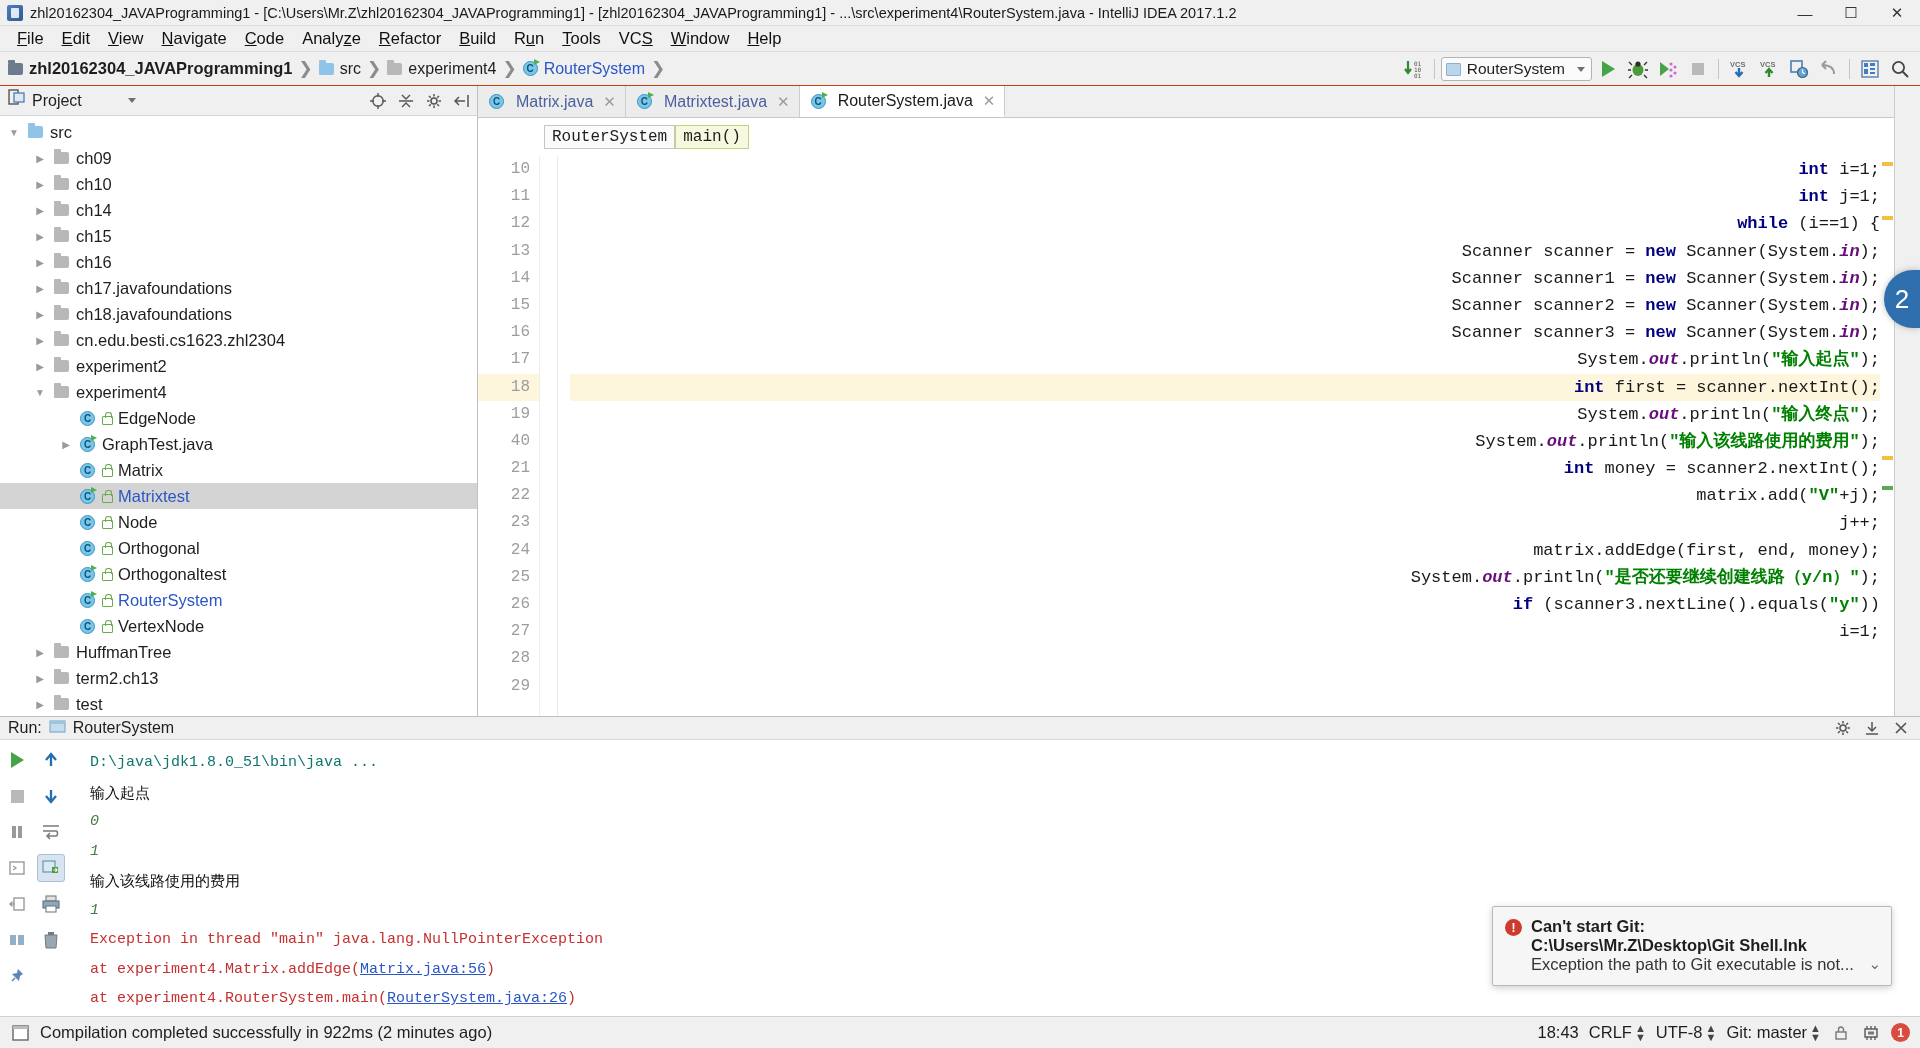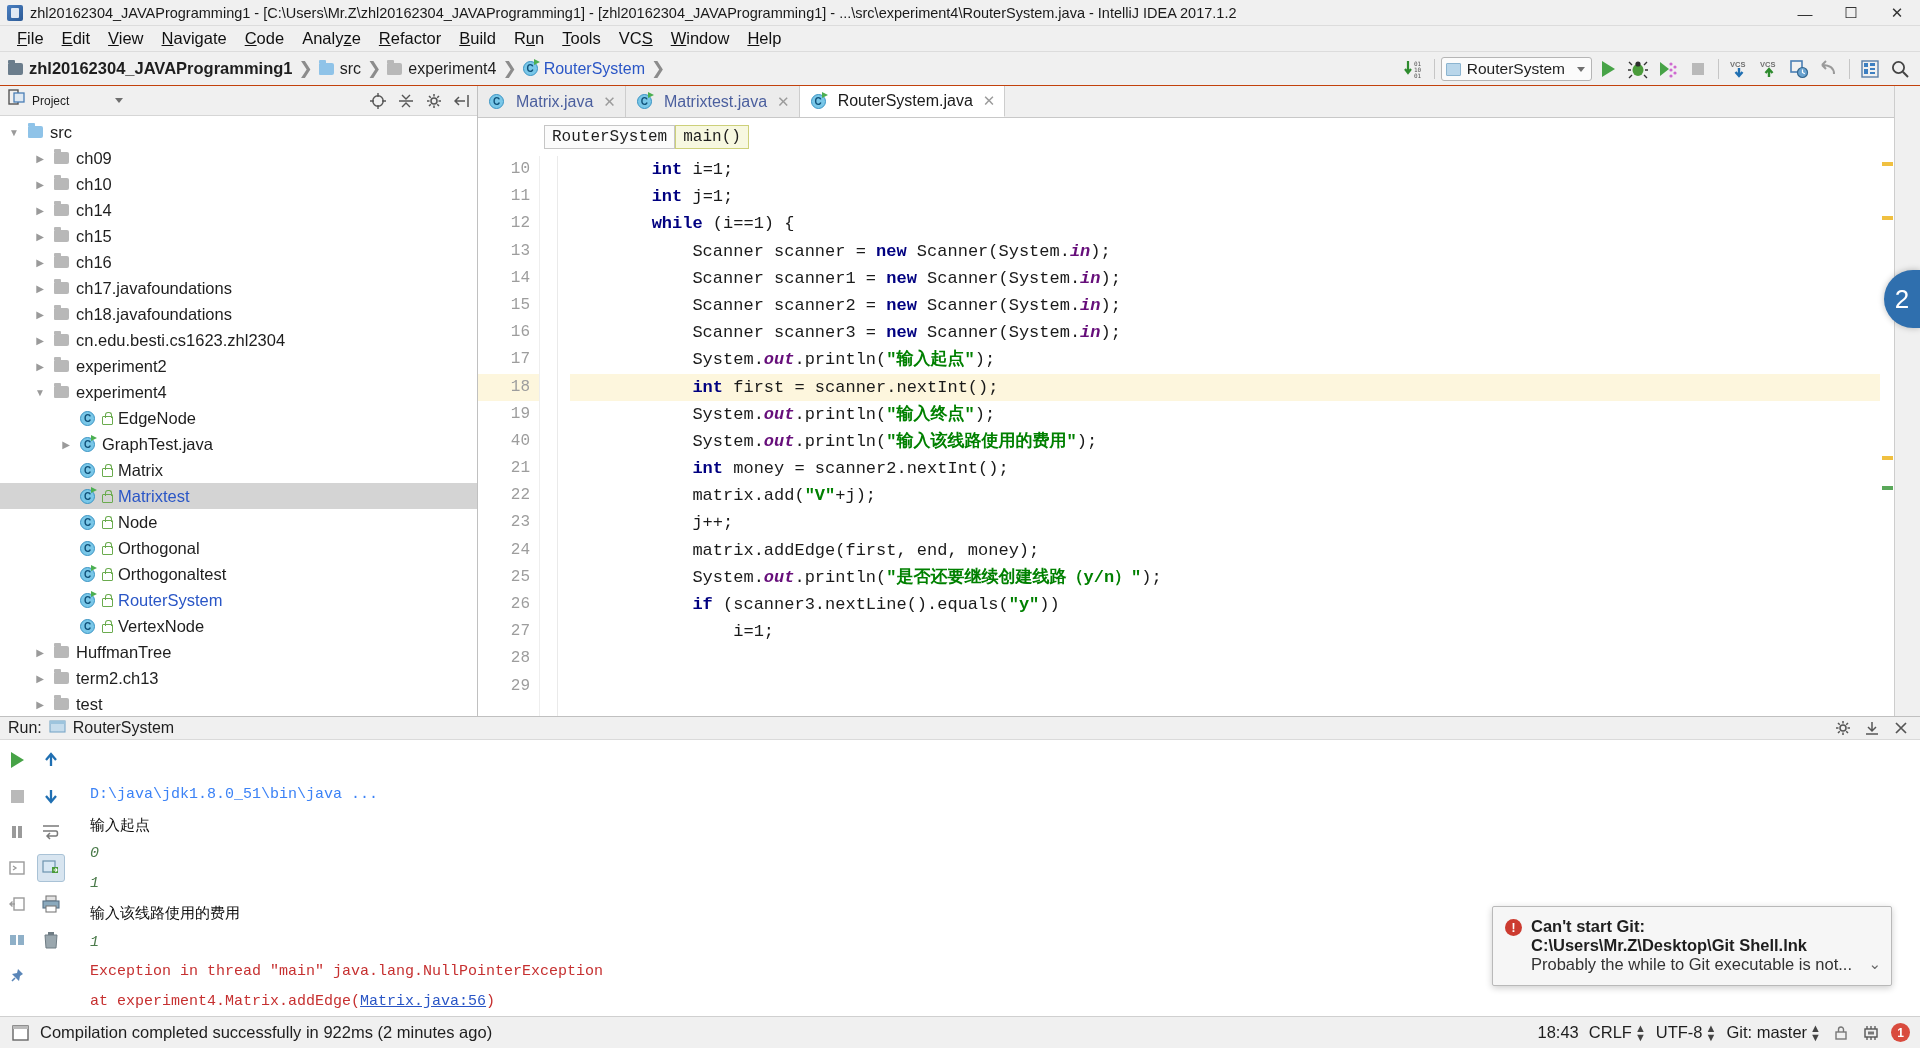--- a/index.html
+++ b/index.html
@@ -95,21 +95,21 @@
 
   
   #main { display:flex; height:630px; }
 
   
   #project-panel { width:478px; background:#fff; border-right:1px solid #c0c0c0; display:flex; flex-direction:column; }
   #project-header {
     height:30px; background:#f0f0f0; display:flex; align-items:center;
     padding:0 4px 0 8px; border-bottom:1px solid #d6d6d6; gap:6px;
   }
-  #project-header .title { font-size:12px; }
+  #project-header .title { font-size:16px; }
   #project-header .spacer{flex:1;}
   .ph-ico{width:22px;height:22px;display:flex;align-items:center;justify-content:center;color:#555;font-size:15px;}
   #tree { flex:1; overflow:hidden; padding-top:3px; position:relative; font-size:16.5px; }
   .trow { display:flex; align-items:center; height:26px; padding-left:6px; white-space:nowrap; }
   .trow.sel { background:#d4d4d4; }
   .trow .arrow {
     width:16px;flex:none;display:flex;align-items:center;justify-content:center;
     color:#9a9a9a;font-size:10px;
   }
   .trow .arrow.none { visibility:hidden; }
@@ -150,21 +150,21 @@
   #gutter {
     width:62px; background:#fff; border-right:1px solid #eee;
     font-family:"Liberation Mono", monospace; font-size:16px; color:#9d9d9d;
     text-align:right; padding-top:0; flex:none;
   }
   #gutter .g { height:27.2px; line-height:27.2px; padding-right:9px; }
   #gutter .g.hl { background:#fdf6dd; }
   #fold-col { width:18px; background:#fff; border-right:1px solid #eaeaea; flex:none;}
   #code {
     flex:1; font-family:"Liberation Mono", monospace; font-size:17px;
-    color:#1a1a1a; padding-left:12px; overflow:hidden; position:relative;
+    color:#1a1a1a; padding-left:12px; overflow:hidden; position:relative;text-align:right;
   }
   #code .cl { height:27.2px; line-height:27.2px; white-space:pre; }
   #code .cl.hl { background:#fdf6dd; }
   .kw { color:#000080; font-weight:bold; }
   .str { color:#008000; font-weight:bold; }
   .fld { color:#660e7a; font-style:italic; font-weight:bold; }
 
   #code-rightbar { width:14px; background:#fff; position:relative; flex:none;}
   .mark { position:absolute; right:1px; width:11px; height:4px; }
 
@@ -179,21 +179,21 @@
   }
   #run-head .spacer{flex:1;}
   #run-body { flex:1; display:flex; }
   .run-toolcol { width:34px; display:flex; flex-direction:column; align-items:center; padding-top:6px; gap:8px;}
   .rbtn { width:28px;height:28px;display:flex;align-items:center;justify-content:center;}
   .rbtn.act{background:#d8e5f0;border:1px solid #a9c2d6;border-radius:3px;}
   #console {
     flex:1; font-family:"Liberation Mono", monospace; font-size:15px;
     padding:8px 0 0 22px; line-height:1.97; color:#0d0d0d; overflow:hidden;
   }
-  #console .dim { color:#3b82f6;margin-top:32px; }
+  #console .dim { color:#0f766e; }
   #console .inp { color:#4a7a4a; font-style:italic; }
   #console .err { color:#c63030; }
   #console .lnk { color:#2a56c6; text-decoration:underline; }
   #console .cjk { font-family:"Liberation Sans", sans-serif; font-size:15px; }
 
   
   #balloon {
     position:absolute; right:28px; bottom:62px; width:400px;
     background:#f6f6f6; border:1px solid #b9b9b9; border-radius:2px;
     box-shadow:0 2px 7px rgba(0,0,0,.20); padding:10px 12px 11px 12px;
@@ -726,21 +726,21 @@
         <div>&nbsp;</div>
       </div>
   </div>
 </div>
 
 <div id="balloon">
   <div class="err-ico">!</div>
   <div>
     <div class="b1">Can't start Git:</div>
     <div class="b2">C:\Users\Mr.Z\Desktop\Git Shell.lnk</div>
-    <div class="b3">Probably the while to Git executable is not...</div>
+    <div class="b3">Exception the path to Git executable is not...</div>
   </div>
   <div class="chev">⌄</div>
 </div>
 
 <div id="edge-badge">2</div>
 
 <div id="statusbar">
   <span class="sb-ico">
     <svg width="17" height="16" viewBox="0 0 17 16">
         <rect x="1" y="1" width="15" height="14" fill="#fff" stroke="#666" stroke-width="1.4"></rect>

